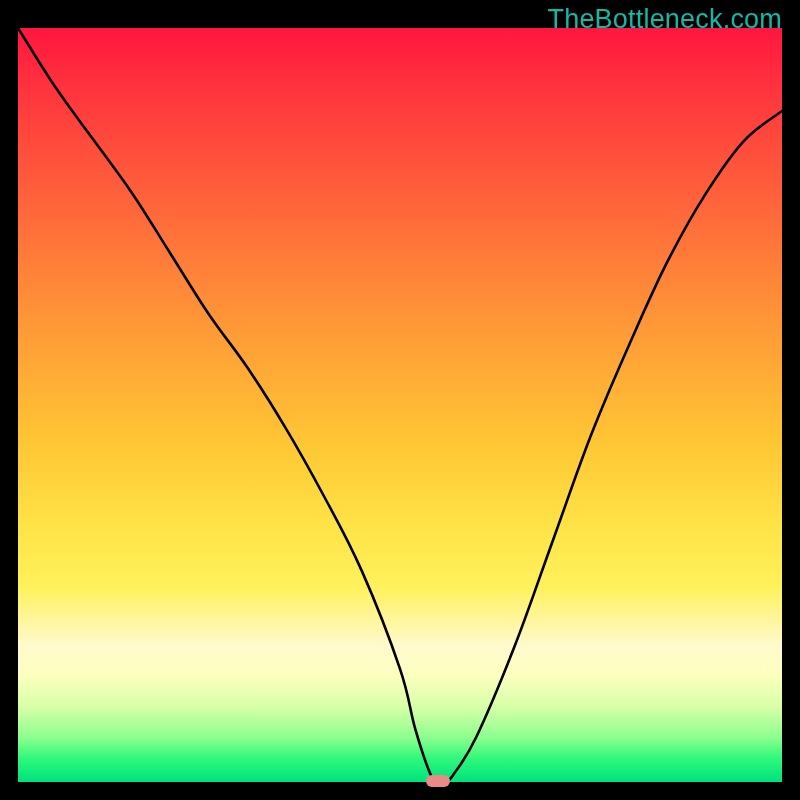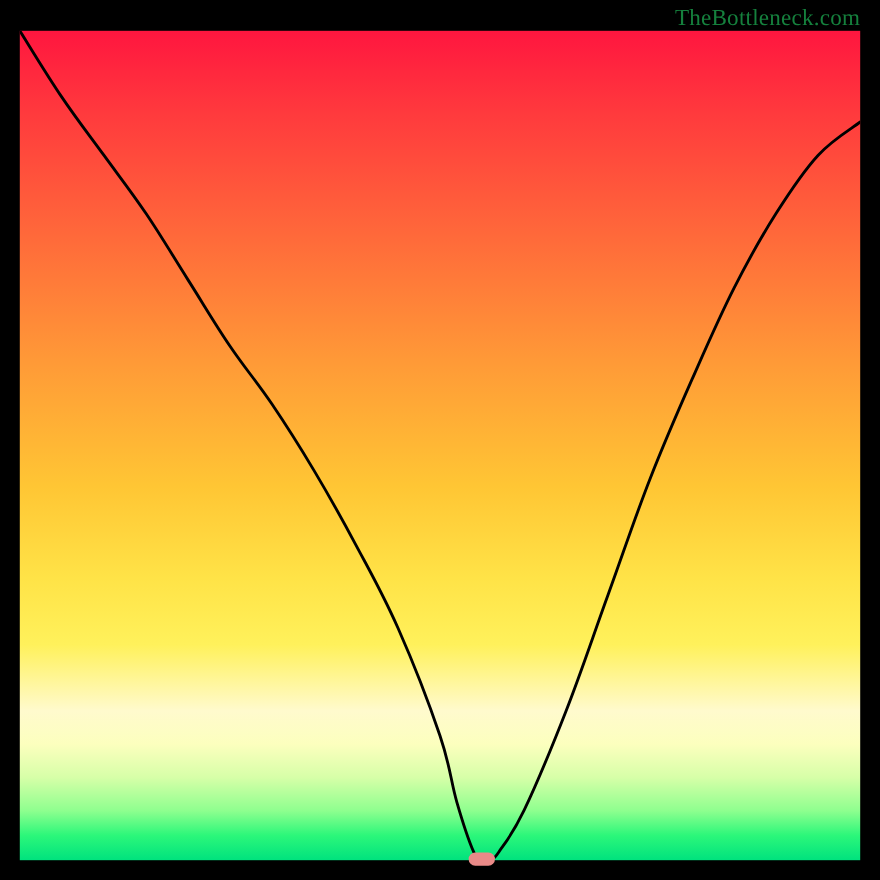--- a/index.html
+++ b/index.html
@@ -38,24 +38,23 @@
       #d7ffa8 90%,
       #8fff8f 94%,
       #2cf77a 97%,
       #00e27e 100%
     );
   }
   .watermark {
     position: absolute;
     top: 4px;
     right: 18px;
-    color: #15803d;
-    font-size: 21px;
+    color: #14b8a6;
+    font-size: 27px;
     letter-spacing: 0.2px;
-    font-family: Liberation Serif, serif;
   }
   svg.curve {
     position: absolute;
     left: 0;
     top: 0;
     width: 764px;
     height: 754px;
   }
   .min-dot {
     position: absolute;

